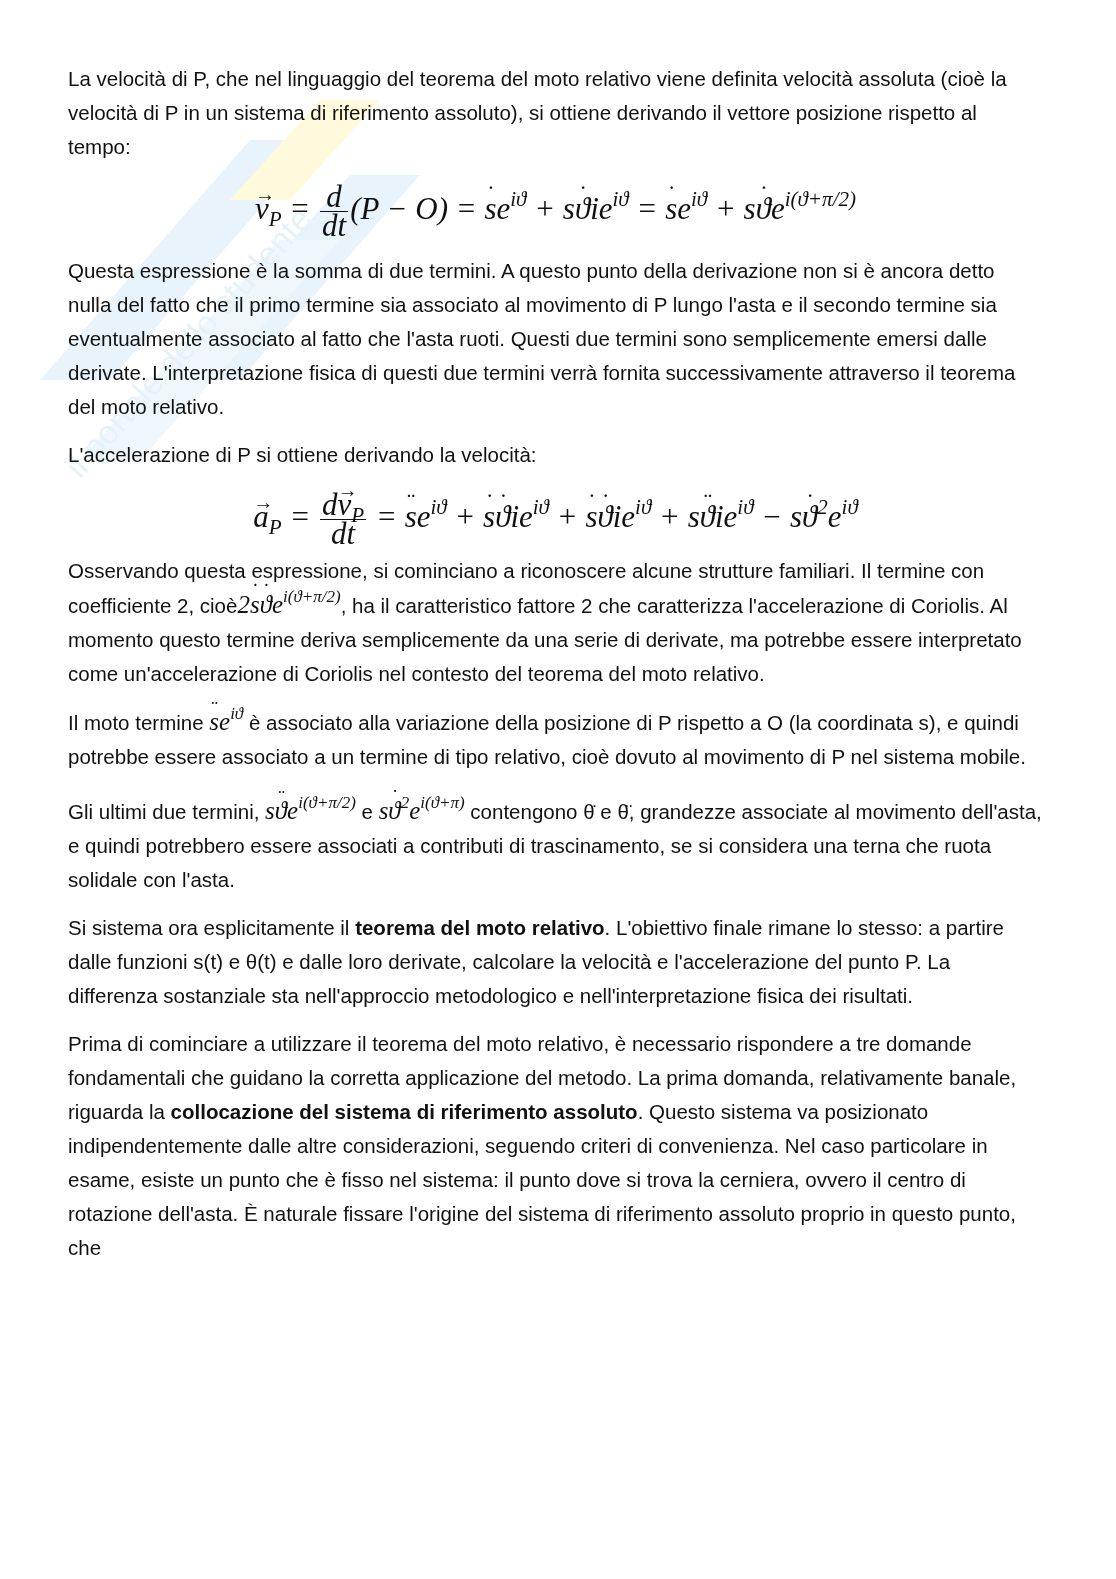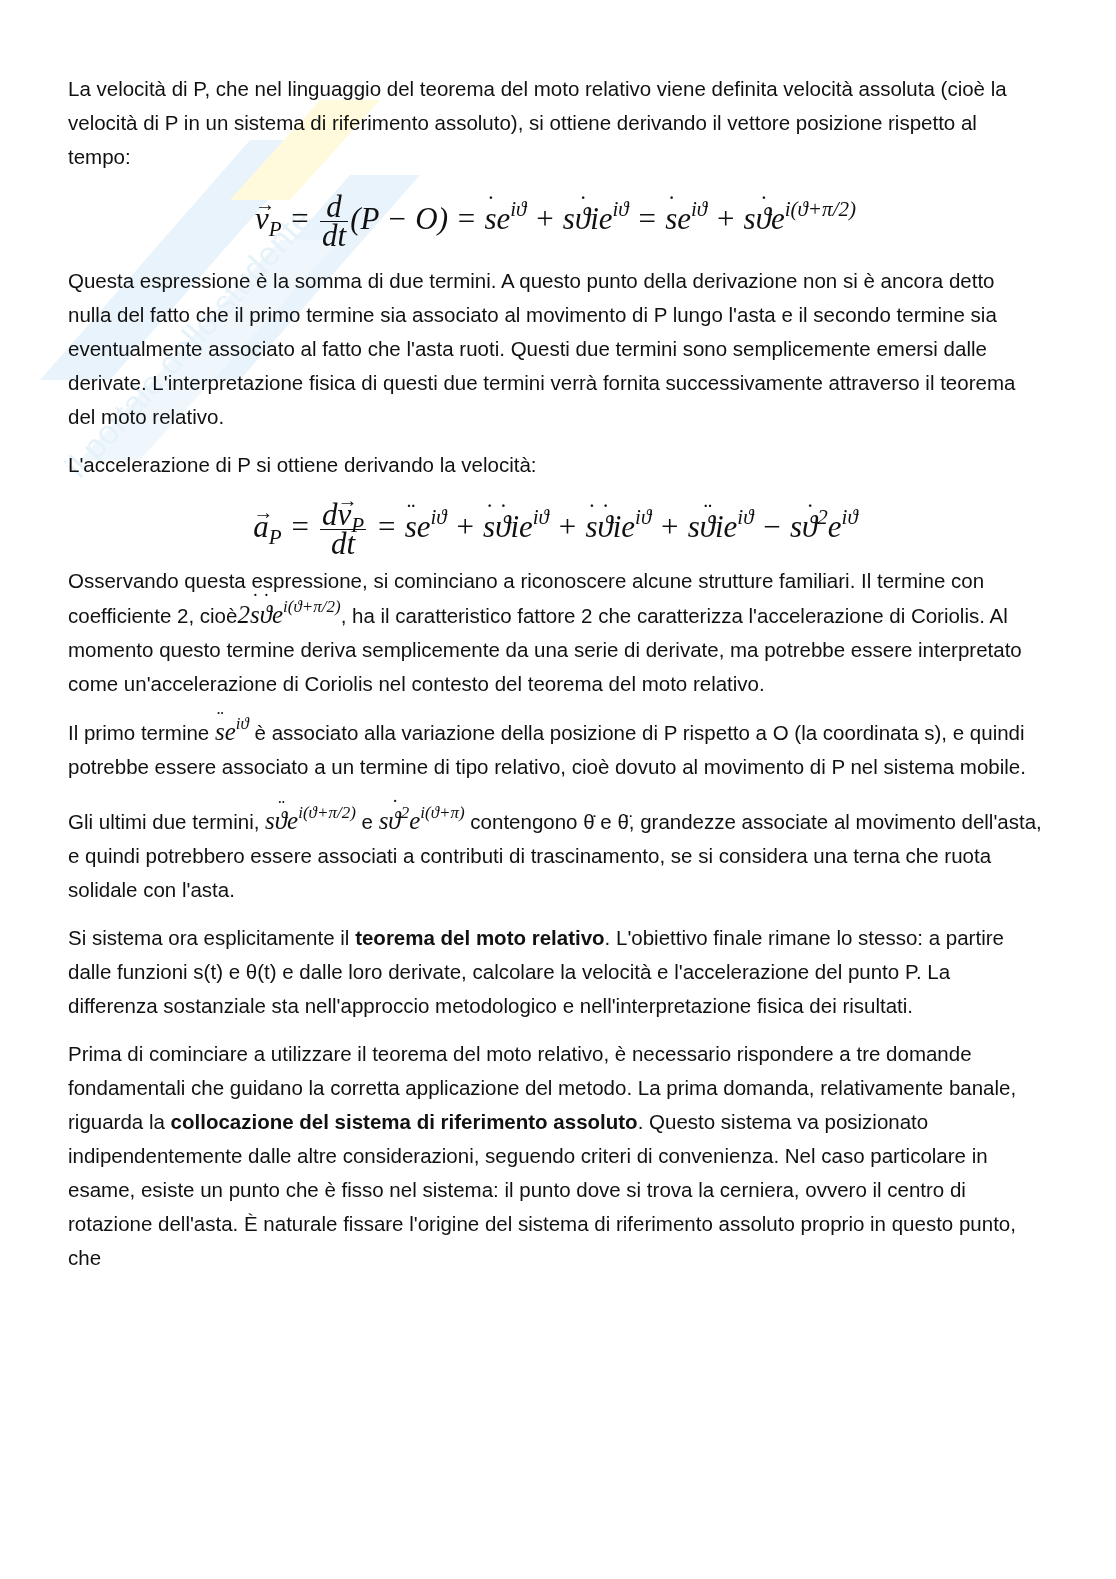--- a/index.html
+++ b/index.html
@@ -1,19 +1,19 @@
 <!DOCTYPE html>
 <html><head>
 <meta charset="utf-8">
 <style>
   html, body { margin: 0; padding: 0; background: #ffffff; }
   body { width: 1116px; height: 1579px; position: relative; overflow: hidden; }
   .page { position: absolute; left: 0; top: 0; width: 1116px; height: 1579px; background: #fff; }
   .watermark { position: absolute; left: 20px; top: 80px; width: 480px; height: 440px; pointer-events: none; }
-  .content { position: absolute; left: 68px; top: 72px; width: 975px; color: #111; font-family: "Liberation Sans", "DejaVu Sans", sans-serif; font-size: 20.5px; line-height: 34px; }
+  .content { position: absolute; left: 68px; top: 62px; width: 975px; color: #111; font-family: "Liberation Sans", "DejaVu Sans", sans-serif; font-size: 20.5px; line-height: 34px; }
   p { margin: 0 0 14px 0; }
   .eq { font-family: Liberation Serif, serif; font-style: italic; font-size: 31px; text-align: center; white-space: nowrap; }
   .eq .up { font-style: normal; }
   .m { font-family: "Liberation Serif", "DejaVu Serif", serif; font-style: italic; font-size: 25px; }
   sup { font-size: 0.68em; line-height: 0; position: relative; top: -0.1em; }
   sub { font-size: 0.68em; line-height: 0; }
   .frac { display: inline-block; vertical-align: middle; text-align: center; margin: 0 2px; }
   .frac > span { display: block; padding: 0 2px; line-height: 28px; }
   .frac > span.num { border-bottom: 1.3px solid #111; }
   .vec { position: relative; display: inline-block; }
@@ -64,21 +64,21 @@
       s<span class="dot" data-dots="¨">ϑ</span>ie<sup>iϑ</sup> −
       s<span class="dot" data-dots="˙">ϑ</span><sup>2</sup>e<sup>iϑ</sup>
     </div>
 
 
     <p>
       <span>Osservando questa espressione, si cominciano a riconoscere alcune strutture familiari. Il termine con coefficiente 2, cioè</span><span class="m">2<span class="dot" data-dots="˙">s</span><span class="dot" data-dots="˙">ϑ</span>e<sup>i(ϑ+π/2)</sup></span><span>, ha il caratteristico fattore 2 che caratterizza l'accelerazione di Coriolis. Al momento questo termine deriva semplicemente da una serie di derivate, ma potrebbe essere interpretato come un'accelerazione di Coriolis nel contesto del teorema del moto relativo.</span>
     </p>
 
     <p>
-      <span>Il primo termine </span><span class="m"><span class="dot" data-dots="¨">s</span>e<sup>iϑ</sup></span><span> è associato alla variazione della posizione di P rispetto a O (la coordinata s), e quindi potrebbe essere associato a un termine di tipo relativo, cioè dovuto al movimento di P nel sistema mobile.</span>
+      <span>Il moto termine </span><span class="m"><span class="dot" data-dots="¨">s</span>e<sup>iϑ</sup></span><span> è associato alla variazione della posizione di P rispetto a O (la coordinata s), e quindi potrebbe essere associato a un termine di tipo relativo, cioè dovuto al movimento di P nel sistema mobile.</span>
     </p>
 
     <p style="margin-top:20px">
       <span>Gli ultimi due termini, </span><span class="m">s<span class="dot" data-dots="¨">ϑ</span>e<sup>i(ϑ+π/2)</sup></span><span> e </span><span class="m">s<span class="dot" data-dots="˙">ϑ</span><sup>2</sup>e<sup>i(ϑ+π)</sup></span><span> contengono θ̇ e θ̈, grandezze associate al movimento dell'asta, e quindi potrebbero essere associati a contributi di trascinamento, se si considera una terna che ruota solidale con l'asta.</span>
     </p>
 
     <p>
       <span>Si sistema ora esplicitamente il </span><b>teorema del moto relativo</b><span>. L'obiettivo finale rimane lo stesso: a partire dalle funzioni s(t) e θ(t) e dalle loro derivate, calcolare la velocità e l'accelerazione del punto P. La differenza sostanziale sta nell'approccio metodologico e nell'interpretazione fisica dei risultati.</span>
     </p>
 

